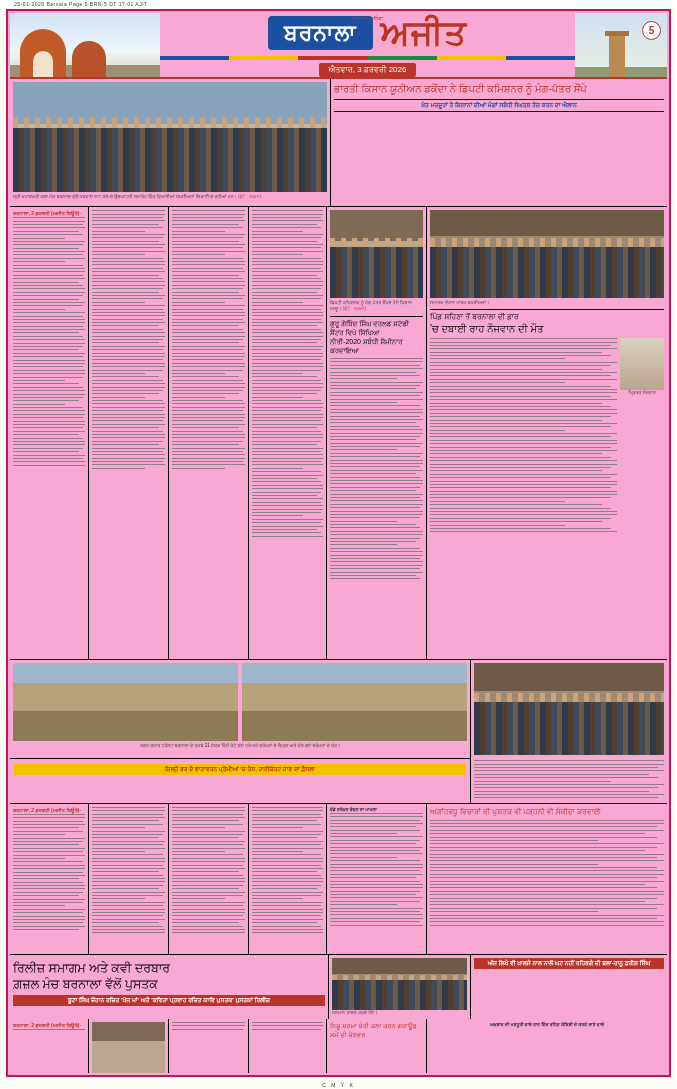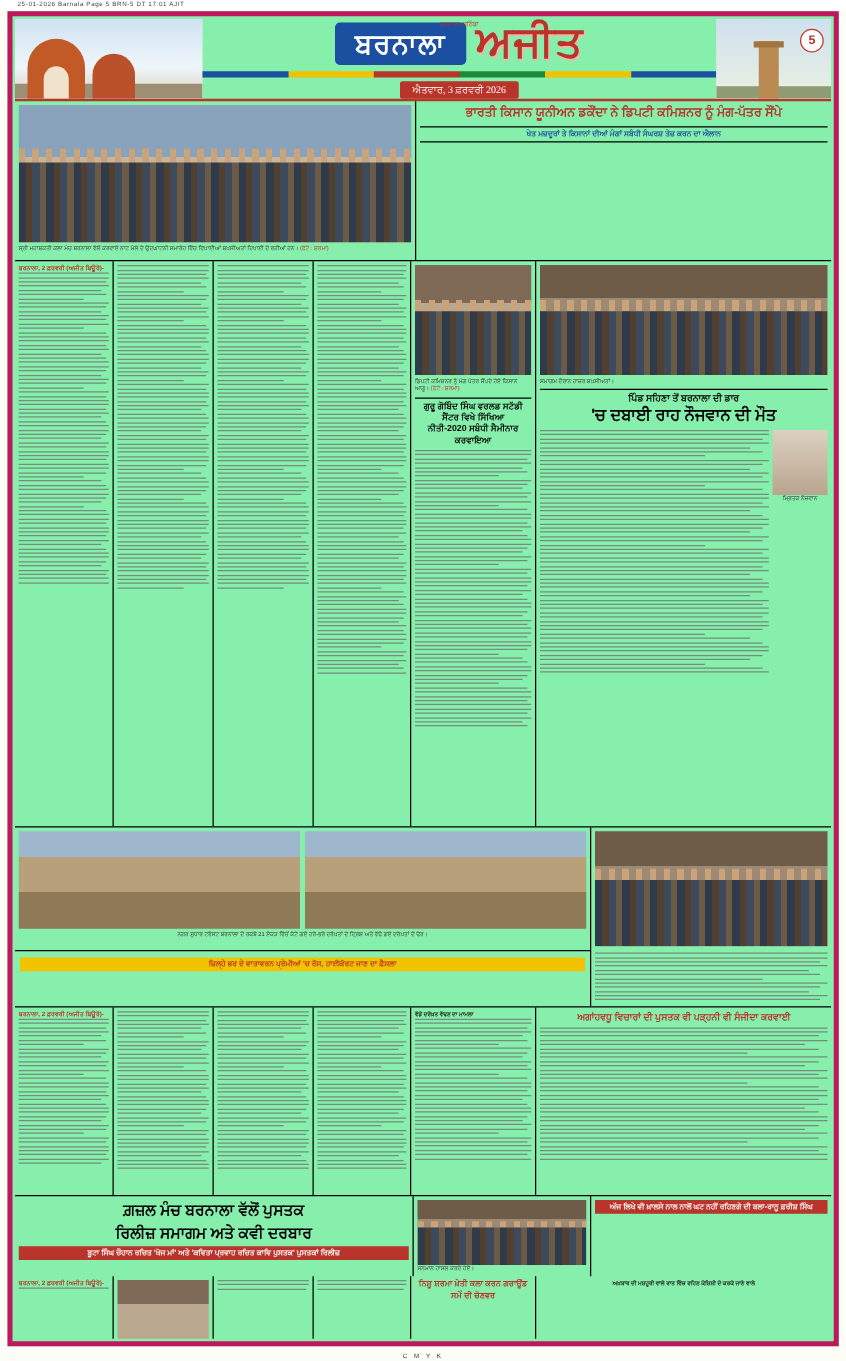--- a/index.html
+++ b/index.html
@@ -5,38 +5,38 @@
   html,body{margin:0;padding:0;background:#9a9a9a;}
   body{font-family:"Liberation Sans",sans-serif;}
   .page{
     width:677px;height:1089px;position:relative;background:#fdfdf8;
     box-sizing:border-box;padding:0;overflow:hidden;
   }
   .printbar{
     height:9px;font-size:5px;line-height:9px;color:#444;padding-left:14px;
     letter-spacing:.5px;white-space:nowrap;overflow:hidden;background:#fff;
   }
-  .sheet{position:absolute;top:9px;left:6px;right:6px;bottom:12px;border:4px solid #be185d;background:#86efac;}
+  .sheet{position:absolute;top:9px;left:6px;right:6px;bottom:12px;border:2px solid #be185d;background:#f9a8d4;}
   .inner{position:absolute;inset:2px;overflow:hidden;}
 
   
   .masthead{display:flex;height:64px;border-bottom:2px solid #b9342a;}
   .mast-left{width:150px;position:relative;background:#efe6d8;overflow:hidden;}
   .mast-left .arch{position:absolute;left:10px;bottom:0;width:46px;height:48px;background:#c25a27;border-radius:23px 23px 0 0;}
   .mast-left .arch:after{content:"";position:absolute;left:13px;bottom:0;width:20px;height:26px;background:#f1e2cc;border-radius:10px 10px 0 0;}
   .mast-left .arch2{position:absolute;left:62px;bottom:0;width:34px;height:36px;background:#b9512a;border-radius:17px 17px 0 0;}
   .mast-left .sky{position:absolute;inset:0;background:linear-gradient(#cfe3f2,#eef5fa 60%,#dcd2bd);}
   .mast-left .ground{position:absolute;left:0;right:0;bottom:0;height:12px;background:#9c8f73;}
   .mast-center{flex:1;position:relative;display:flex;flex-direction:column;align-items:center;justify-content:center;}
   .mast-row{display:flex;align-items:center;justify-content:center;gap:8px;width:100%;}
   .city-badge{background:#1b4fa0;color:#fff;font-size:22px;font-weight:bold;padding:4px 16px;border-radius:4px;letter-spacing:1px;}
   .ajit-logo{color:#b9342a;font-size:34px;font-weight:bold;letter-spacing:1px;text-shadow:1px 1px 0 #f0b8a8;}
   .mast-strip{display:flex;width:100%;height:9px;margin-top:3px;}
   .mast-strip i{flex:1;display:block;}
-  .mast-date{background:#b9342a;color:#fff;font-size:8px;padding:2px 10px;margin-top:3px;border-radius:2px;font-family:Liberation Serif, serif;}
+  .mast-date{background:#b9342a;color:#fff;font-size:8px;padding:2px 10px;margin-top:3px;border-radius:2px;}
   .mast-right{width:92px;position:relative;background:#dfe7d4;overflow:hidden;}
   .mast-right .tower{position:absolute;left:34px;bottom:0;width:16px;height:46px;background:#b98a52;}
   .mast-right .tower:before{content:"";position:absolute;left:-4px;top:0;width:24px;height:5px;background:#a3743f;}
   .mast-right .sky{position:absolute;inset:0;background:linear-gradient(#cfe0ef,#eaf1e2);}
   .mast-right .ground{position:absolute;left:0;right:0;bottom:0;height:10px;background:#8f9b74;}
   .pageno{position:absolute;right:6px;top:8px;width:17px;height:17px;border-radius:50%;border:1.5px solid #b9342a;color:#b9342a;font-size:10px;font-weight:bold;display:flex;align-items:center;justify-content:center;background:#fff;}
   .mast-tiny{position:absolute;top:2px;left:50%;transform:translateX(-50%);font-size:5px;color:#b9342a;}
 
   
   .col{box-sizing:border-box;}
@@ -55,21 +55,21 @@
   .photo.field{background:linear-gradient(#9fb7cc 0 26%,#b8a07a 26% 62%,#8e7a57 62% 100%);}
   .photo.crowd{background:linear-gradient(#6f5c48 0 30%,#9d8a74 30% 100%);}
   .photo.portrait{background:linear-gradient(#dcd0c0,#b9a58f);}
   .photo .people{position:absolute;left:0;right:0;bottom:0;height:58%;
     background:repeating-linear-gradient(90deg,#2f3a4a 0 6px,#51402f 6px 11px,#3d4a5c 11px 17px,#6b5a46 17px 22px);}
   .photo .heads{position:absolute;left:0;right:0;bottom:58%;height:10%;
     background:repeating-linear-gradient(90deg,#caa37a 0 5px,transparent 5px 11px);}
   .banner{background:#b9342a;color:#fff;font-size:6px;font-weight:bold;text-align:center;padding:2px 0;}
   .yellowbar{background:#f2c200;color:#b9342a;font-size:6px;font-weight:bold;text-align:center;padding:2px 0;}
   .subhead{font-size:7px;font-weight:bold;text-align:center;padding:2px 0;}
-  .bigtitle{text-align:center;font-weight:bold;line-height:1.3;}
+  .bigtitle{text-align:left;font-weight:normal;line-height:1.3;}
   .colsep{border-left:1px solid #000;}
   .cmyk{position:absolute;bottom:1px;left:50%;transform:translateX(-50%);font-size:5px;color:#333;letter-spacing:2px;}
   .tiny{font-size:4.5px;line-height:1.3;color:#222;}
   .byline{font-size:5px;color:#b9342a;font-weight:bold;}
 </style>
 </head>
 <body>
 
 <div class="page">
 
@@ -559,21 +559,21 @@
       </div>
 
       <div class="col colsep" style="flex:1;padding:3px;box-sizing:border-box;">
         <div class="photo crowd" style="height:88px;">
           <div class="heads"></div>
               <div class="people"></div>
         </div>
         <div class="cap" style="margin:2px 0;">ਸਮਾਗਮ ਦੌਰਾਨ ਹਾਜ਼ਰ ਸ਼ਖ਼ਸੀਅਤਾਂ।</div>
         <div class="rule" style="margin:3px 0 2px;"></div>
         <div class="bigtitle" style="font-size:7.5px;">ਪਿੰਡ ਸਹਿਣਾ ਤੋਂ ਬਰਨਾਲਾ ਦੀ ਡਾਰ</div>
-        <div class="bigtitle" style="font-size:13px;">'ਚ ਦਬਾਈ ਰਾਹ ਨੌਜਵਾਨ ਦੀ ਮੌਤ</div>
+        <div class="bigtitle" style="font-size:10px;">'ਚ ਦਬਾਈ ਰਾਹ ਨੌਜਵਾਨ ਦੀ ਮੌਤ</div>
         <div style="display:flex;gap:3px;margin-top:3px;">
           <div class="lines" style="flex:1;">
             <i></i>
                 <i></i>
                 <i></i>
                 <i></i>
                 <i></i>
                 <i></i>
                 <i></i>
                 <i></i>
@@ -914,22 +914,22 @@
               <i></i>
               <i></i>
               <i></i>
               <i></i>
         </div>
       </div>
     </div>
 
     <div style="display:flex;border-top:1px solid #000;">
       <div style="width:318px;padding:3px;box-sizing:border-box;">
+        <div class="bigtitle" style="font-size:12.5px;margin-top:2px;">ਰਿਲੀਜ਼ ਸਮਾਗਮ ਅਤੇ ਕਵੀ ਦਰਬਾਰ</div>
         <div class="bigtitle" style="font-size:12.5px;">ਗ਼ਜ਼ਲ ਮੰਚ ਬਰਨਾਲਾ ਵੱਲੋਂ ਪੁਸਤਕ</div>
-        <div class="bigtitle" style="font-size:12.5px;margin-top:2px;">ਰਿਲੀਜ਼ ਸਮਾਗਮ ਅਤੇ ਕਵੀ ਦਰਬਾਰ</div>
         <div class="banner" style="margin-top:3px;">ਬੂਟਾ ਸਿੰਘ ਚੌਹਾਨ ਰਚਿਤ 'ਖੋਜ ਮਾਂ' ਅਤੇ 'ਕਵਿਤਾ ਪ੍ਰਵਾਹ ਰਚਿਤ ਕਾਵਿ ਪੁਸਤਕ' ਪੁਸਤਕਾਂ ਰਿਲੀਜ਼</div>
       </div>
       <div class="colsep" style="width:142px;padding:3px;box-sizing:border-box;">
         <div class="photo crowd" style="height:52px;">
           <div class="heads"></div>
               <div class="people"></div>
         </div>
         <div class="cap">ਸਨਮਾਨ ਹਾਸਲ ਕਰਦੇ ਹੋਏ।</div>
       </div>
       <div class="colsep" style="flex:1;padding:3px;box-sizing:border-box;">

